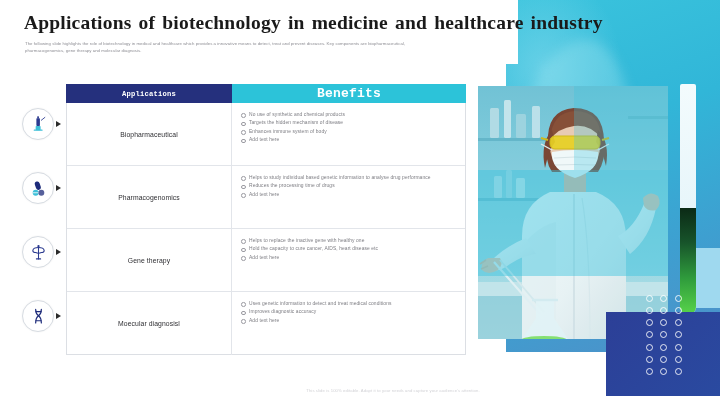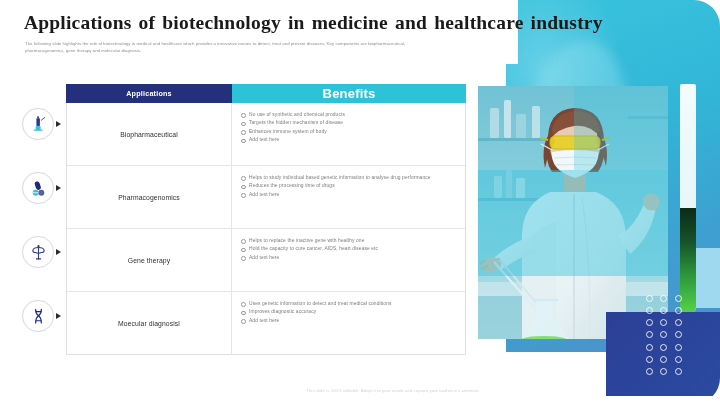--- a/index.html
+++ b/index.html
@@ -15,21 +15,20 @@
     position: relative;
   }
 
   #slide {
     position: absolute;
     left: 0; top: 0;
     width: 720px;
     height: 404px;
     background: #ffffff;
     overflow: hidden;
-    border-radius: 26px;
   }
 
   
   .right-stage {
     position: absolute;
     left: 466px;
     top: 0;
     width: 254px;
     height: 404px;
     overflow: hidden;
@@ -181,20 +180,21 @@
   .table-wrap {
     position: absolute;
     left: 66px;
     top: 84px;
     width: 400px;
     height: 272px;
   }
   .thead {
     display: flex;
     height: 19px;
+    font-family: Liberation Mono, monospace;
   }
   .th-app {
     width: 166px;
     background: #25307d;
     color: #ffffff;
     font-size: 7.2px;
     font-weight: 700;
     display: flex;
     align-items: center;
     justify-content: center;

